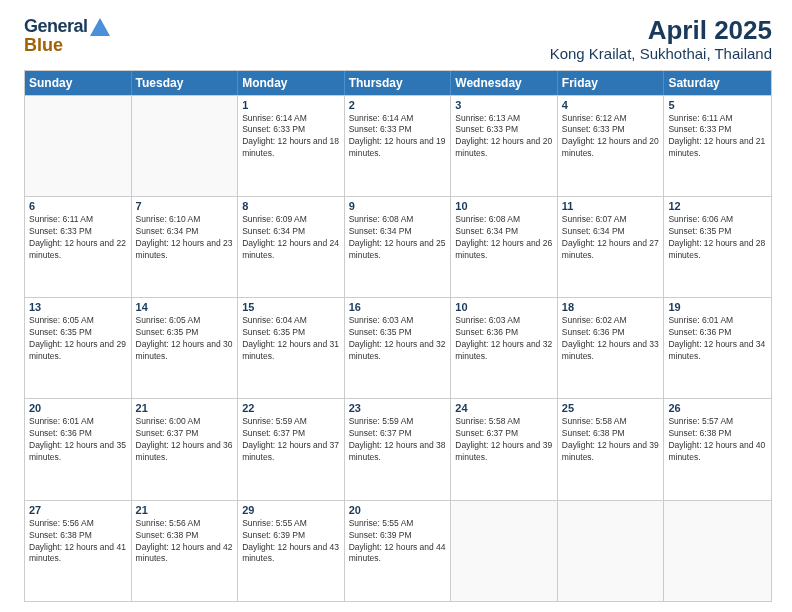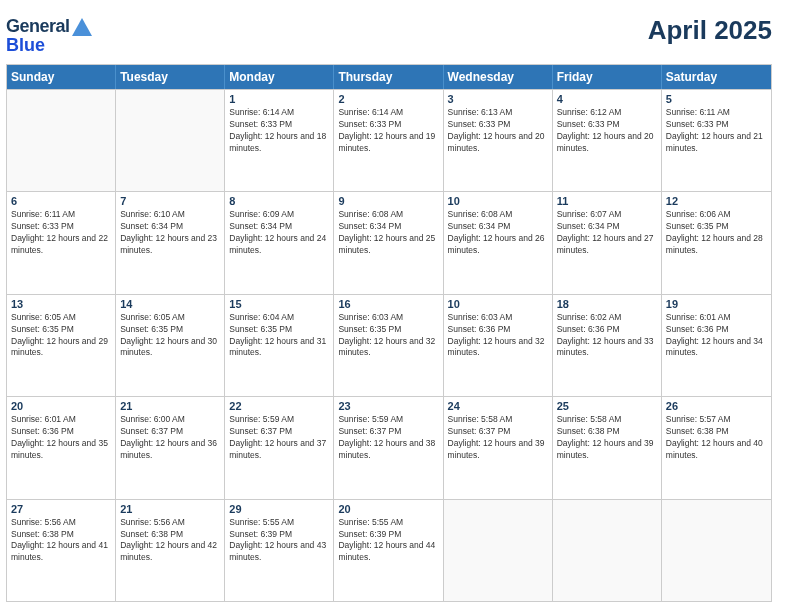--- a/index.html
+++ b/index.html
@@ -6,21 +6,21 @@
     body {
       width: 792px;
       height: 612px;
       font-family: Arial, sans-serif;
       background: #fff;
       overflow: hidden;
     }
     .page {
       width: 792px;
       height: 612px;
-      padding: 16px 20px 10px 6px;
+      padding: 16px 20px 10px 24px;
       display: flex;
       flex-direction: column;
     }
     .header {
       display: flex;
       align-items: flex-start;
       justify-content: space-between;
       margin-bottom: 8px;
     }
     .logo {
@@ -42,21 +42,21 @@
       width: 0;
       height: 0;
       border-left: 10px solid transparent;
       border-right: 10px solid transparent;
       border-bottom: 18px solid #4a90d9;
       margin-left: 2px;
     }
     .logo-blue {
       font-size: 18px;
       font-weight: bold;
-      color: #1d4ed8;
+      color: #a16207;
       margin-top: -2px;
     }
     .title-area {
       text-align: right;
     }
     .month-title {
       font-size: 26px;
       font-weight: bold;
       color: #1a3a5c;
       line-height: 1.1;
@@ -133,20 +133,21 @@
   <div class="header">
     <div class="logo">
       <div class="logo-top">
         <span class="logo-general">General</span>
         <div class="logo-triangle"></div>
       </div>
       <span class="logo-blue">Blue</span>
     </div>
     <div class="title-area">
       <div class="month-title">April 2025</div>
+      <div class="location-title">Kong Krailat, Sukhothai, Thailand</div>
     </div>
   </div>
 
   <div class="calendar">
     <div class="cal-header">
       <div class="cal-header-cell">Sunday</div>
       <div class="cal-header-cell">Tuesday</div>
       <div class="cal-header-cell">Monday</div>
       <div class="cal-header-cell">Thursday</div>
       <div class="cal-header-cell">Wednesday</div>

